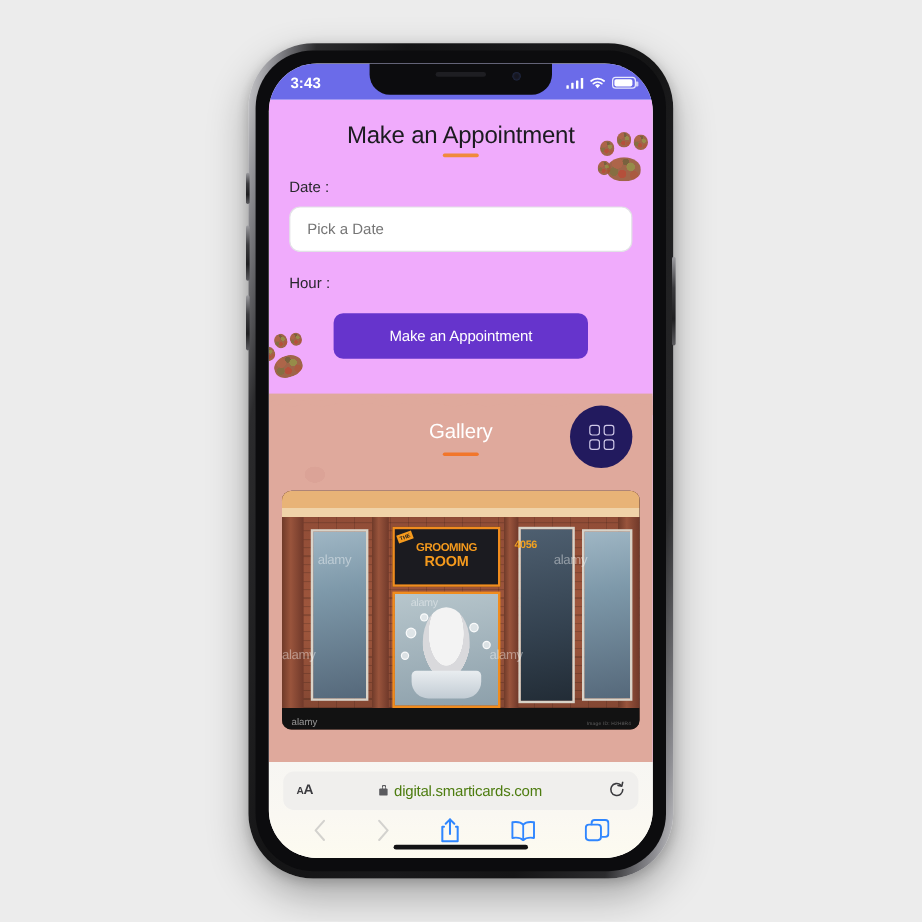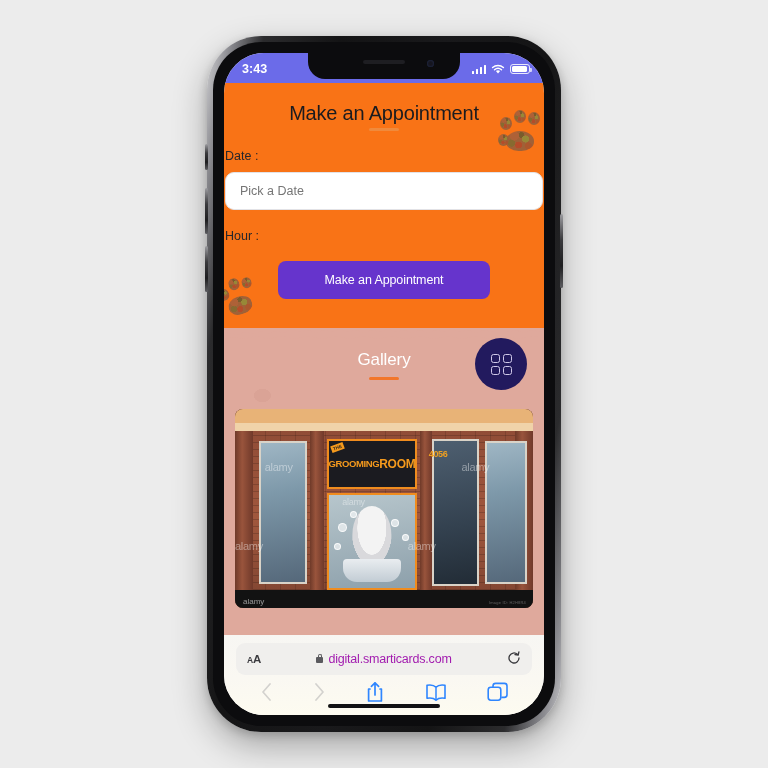--- a/index.html
+++ b/index.html
@@ -142,21 +142,21 @@
     position:absolute; left:1.2px; top:1.2px; bottom:1.2px;
     width: 15px; background:#fff; border-radius:1.5px;
   }
 
   
   #page {
     position: absolute;
     left: 0; top: 30px;
     width: 320px;
     height: 552px;
-    background: #f97316;
+    background: #f0abfc;
     overflow: hidden;
   }
 
   #app-title {
     text-align: center;
     font-size: 20px;
     color: #1b1b1f;
     font-weight: normal;
     letter-spacing: -.2px;
     margin: 0;
@@ -187,21 +187,21 @@
       radial-gradient(circle at 30% 25%, #a8603a 0 18%, transparent 19%),
       radial-gradient(circle at 70% 40%, #8f8a3a 0 15%, transparent 16%),
       radial-gradient(circle at 45% 70%, #b0492b 0 16%, transparent 17%),
       radial-gradient(circle at 20% 60%, #7e6a33 0 14%, transparent 15%),
       radial-gradient(circle at 80% 75%, #a5552f 0 13%, transparent 14%),
       radial-gradient(circle at 55% 20%, #6f5b2e 0 12%, transparent 13%),
       #99603a;
     opacity: .92;
   }
 
-  .form-wrap { padding: 0 1px; position: relative; z-index: 4; }
+  .form-wrap { padding: 0 17px; position: relative; z-index: 4; }
   .field-label {
     font-size: 12.5px;
     color: #27272b;
     margin: 24px 0 9px 0;
   }
   #date-input {
     width: 100%;
     box-sizing: border-box;
     height: 38px;
     border: 1px solid #e2e2e6;
@@ -345,20 +345,21 @@
   }
   .win.dark { background: linear-gradient(170deg,#4e5f70 0%,#33414f 60%,#222c36 100%); }
   #sign {
     position: absolute;
     left: 31%; top: 15%;
     width: 30%; height: 25%;
     background: #1b1b20;
     border: 2.5px solid #f08c1e;
     box-sizing: border-box;
     display: flex;
+    flex-direction: column;
     align-items: center;
     justify-content: center;
     overflow: hidden;
   }
   #sign .l1 { color:#f59a1d; font-size:9.5px; font-weight:bold; letter-spacing:-.4px; line-height:1; }
   #sign .l2 { color:#f59a1d; font-size:12px; font-weight:bold; letter-spacing:-.2px; line-height:1.1; margin-top:1px; }
   #sign .tag {
     position:absolute; left:2px; top:3px;
     background:#f59a1d; color:#1b1b20;
     font-size:4.5px; font-weight:bold; padding:1px 2px;
@@ -495,21 +496,21 @@
   #lock-icon::before {
     content:'';
     position:absolute;
     left:1.4px; top:-3.4px;
     width:4.2px; height:4px;
     border: 1.3px solid #5a5a5e;
     border-bottom: none;
     border-radius: 3px 3px 0 0;
     box-sizing: border-box;
   }
-  #url-text { font-size: 12.5px; color: #a21caf; letter-spacing: -.2px; text-align: center; }
+  #url-text { font-size: 12.5px; color: #4d7c0f; letter-spacing: -.2px; text-align: center; }
   #reload-button {
     font-size: 14px; color: #3a3a3e; cursor: pointer;
     line-height: 1; margin-top: -1px;
   }
   #nav-row {
     position: absolute;
     left: 0; top: 46px;
     width: 320px;
     display: flex;
     align-items: center;

